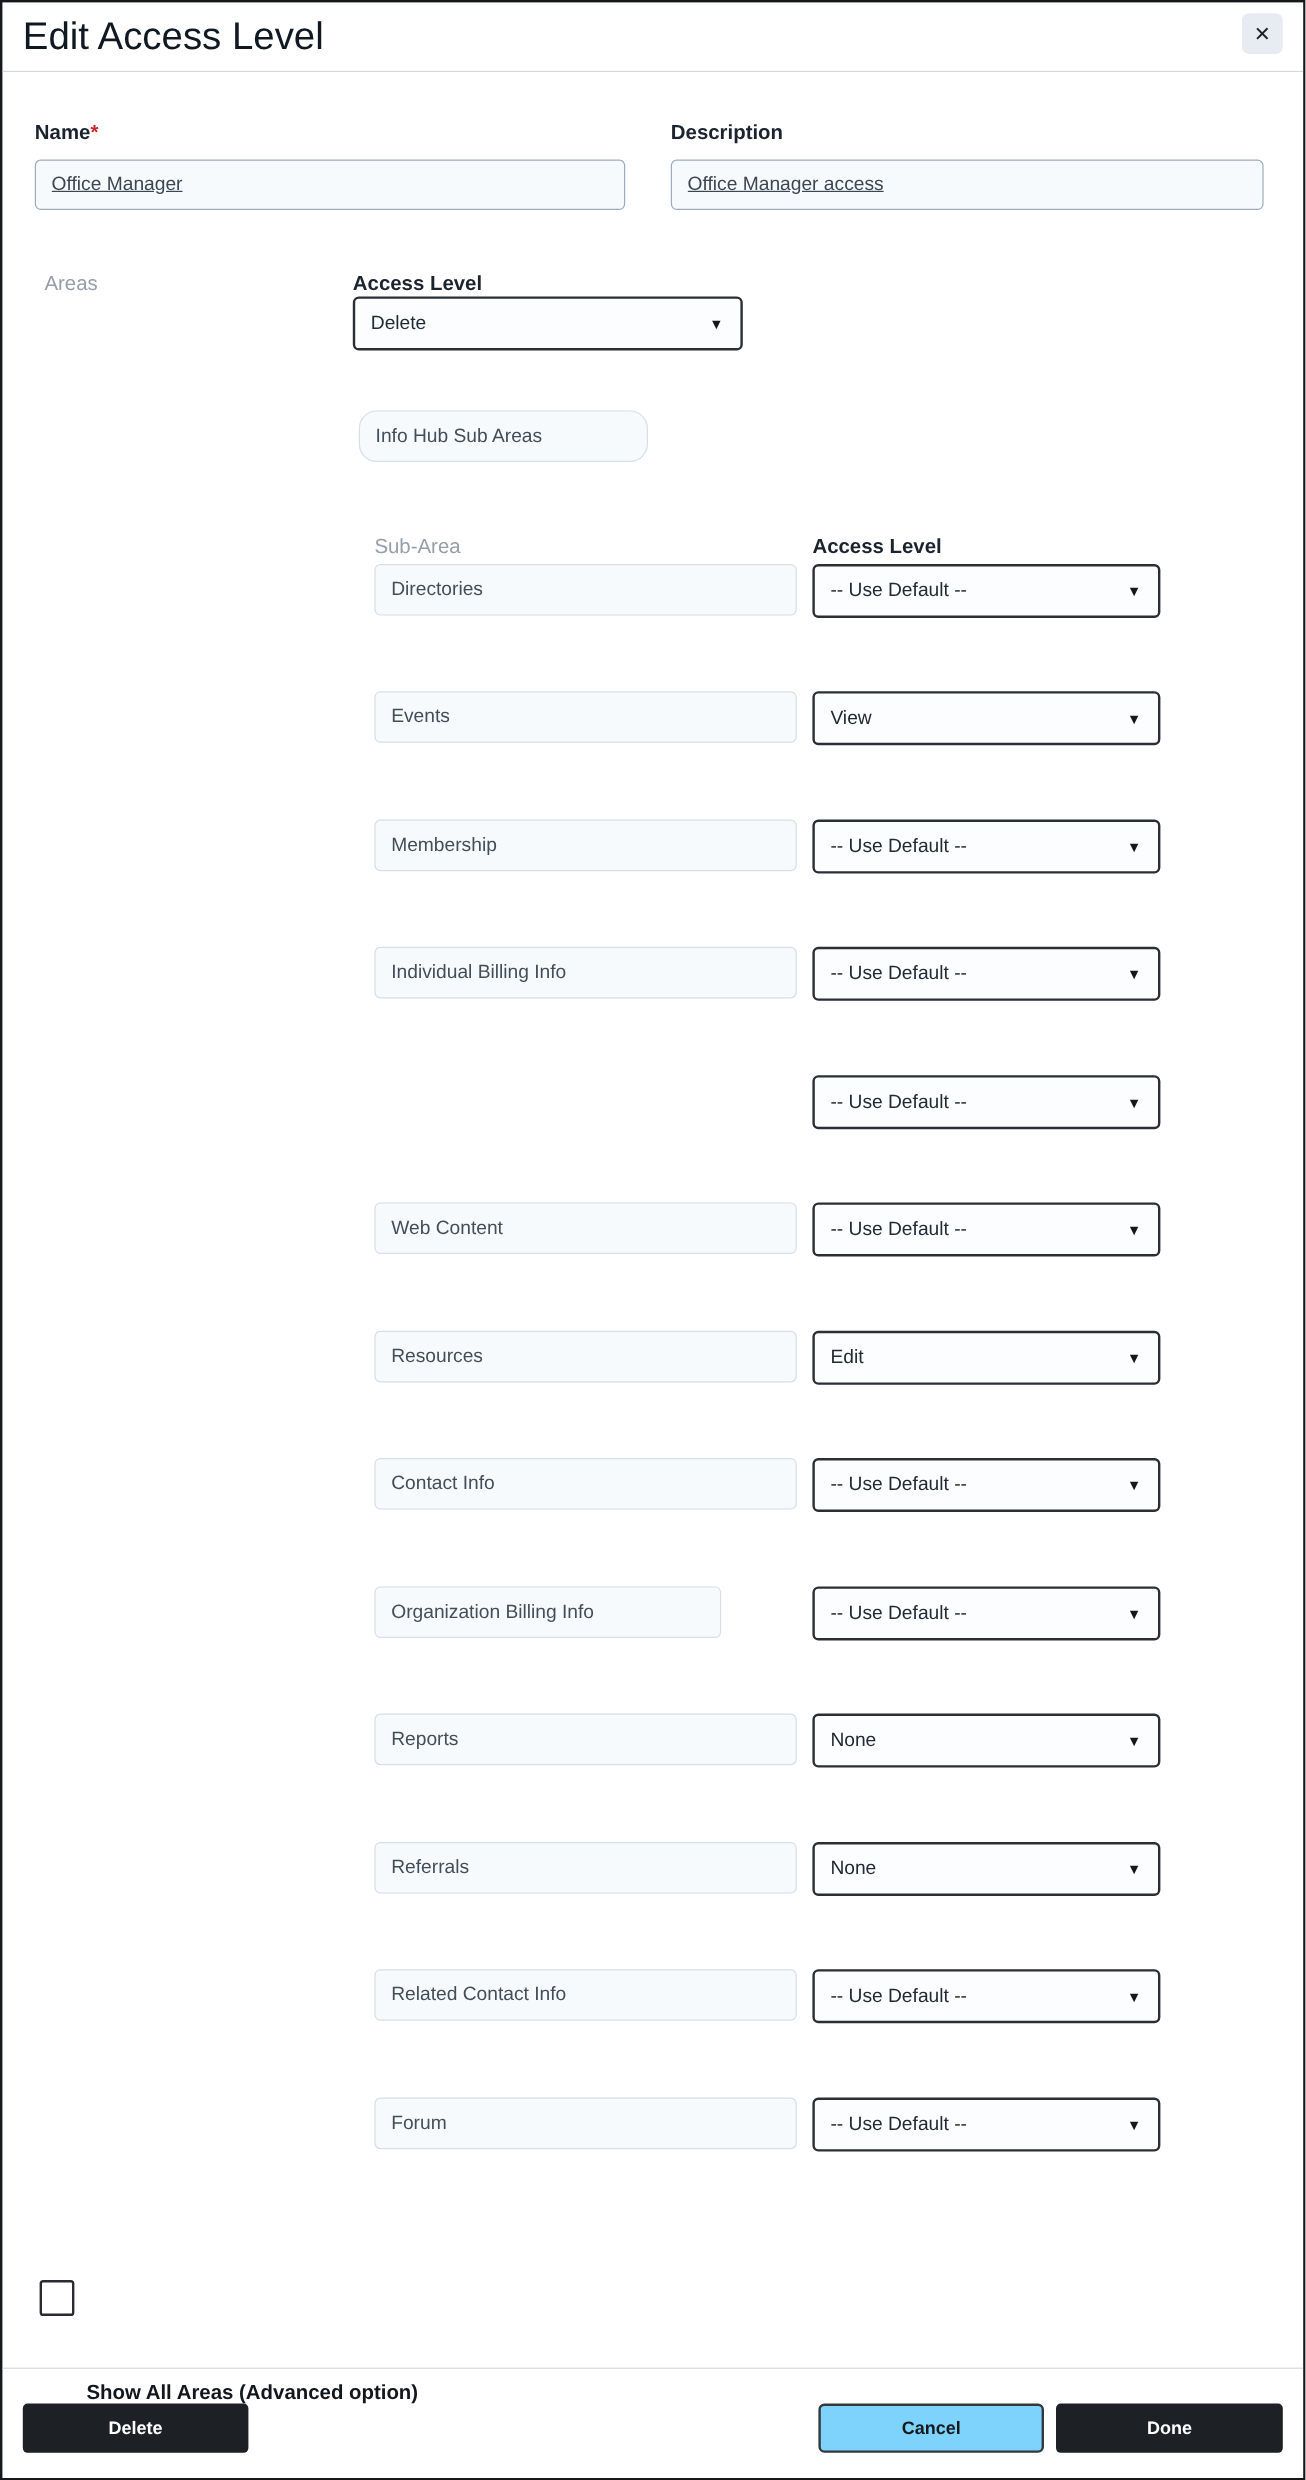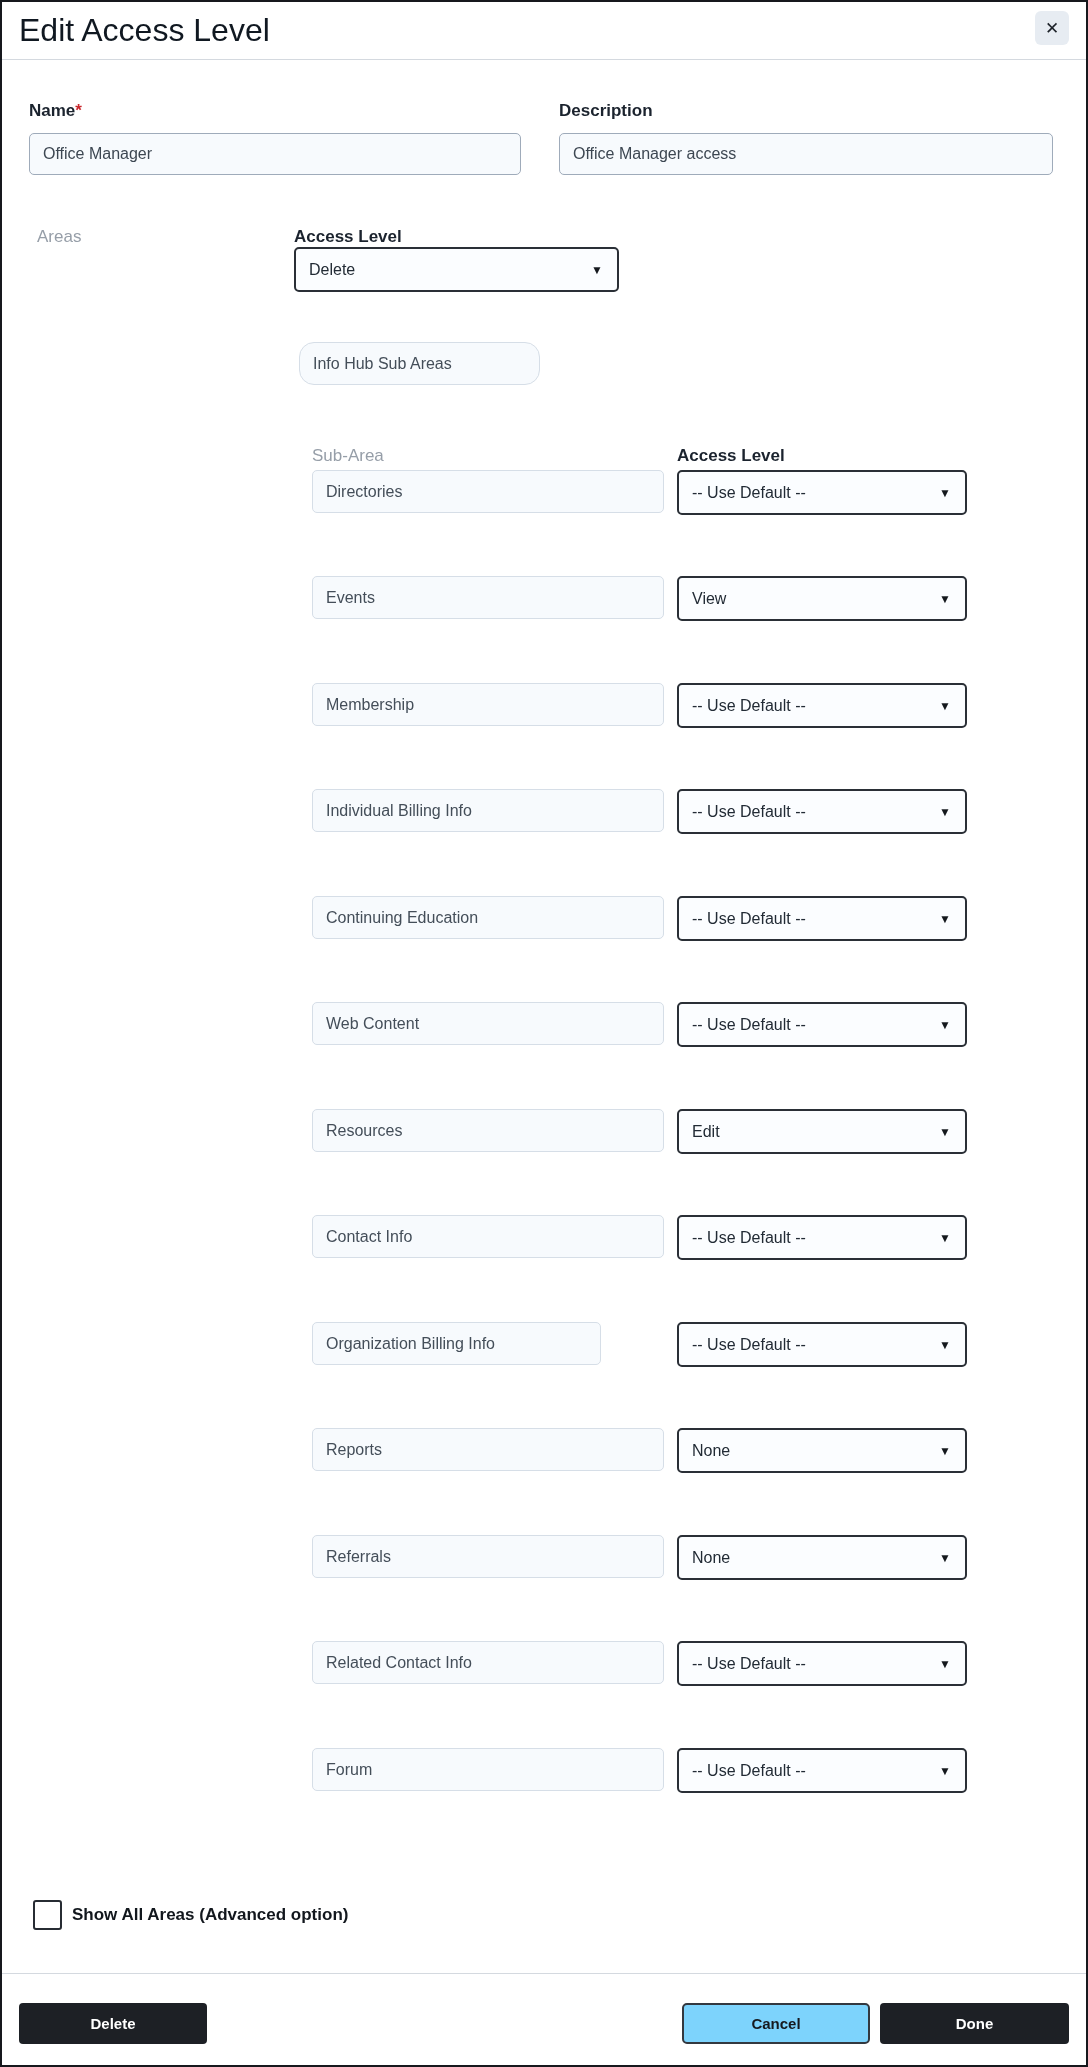--- a/index.html
+++ b/index.html
@@ -73,20 +73,21 @@
     position: absolute;
     height: 42px;
     background: #f7fafd;
     border: 1px solid #9fabba;
     border-radius: 5px;
     font-size: 16px;
     color: #3d4752;
     padding: 0 13px;
     font-family: inherit;
     outline: none;
+    text-decoration: underline;
   }
   .readonly-field {
     position: absolute;
     height: 43px;
     background: #f7fafd;
     border: 1px solid #d6dee7;
     border-radius: 5px;
     display: flex;
     align-items: center;
     padding: 0 13px;
@@ -125,21 +126,21 @@
     height: 30px;
     background: #ffffff;
     border: 2px solid #272c33;
     border-radius: 3px;
     cursor: pointer;
     padding: 0;
   }
   .checkbox-label {
     position: absolute;
     left: 70px;
-    top: 1903px;
+    top: 1982px;
     font-size: 17px;
     font-weight: 700;
     color: #12171d;
     white-space: nowrap;
   }
 
   .btn {
     position: absolute;
     top: 2001px;
     height: 41px;
@@ -216,21 +217,20 @@
     <span>-- Use Default --</span>
     <span class="caret">▼</span>
   </div>
 
   <div class="readonly-field" style="left:310px; top:787px; width:352px;">Individual Billing Info</div>
   <div class="dropdown" style="left:675px; top:787px; width:290px;">
     <span>-- Use Default --</span>
     <span class="caret">▼</span>
   </div>
 
-  <div class="readonly-field" style="left:310px; top:894px; width:352px;">Continuing Education</div>
   <div class="dropdown" style="left:675px; top:894px; width:290px;">
     <span>-- Use Default --</span>
     <span class="caret">▼</span>
   </div>
 
   <div class="readonly-field" style="left:310px; top:1000px; width:352px;">Web Content</div>
   <div class="dropdown" style="left:675px; top:1000px; width:290px;">
     <span>-- Use Default --</span>
     <span class="caret">▼</span>
   </div>

